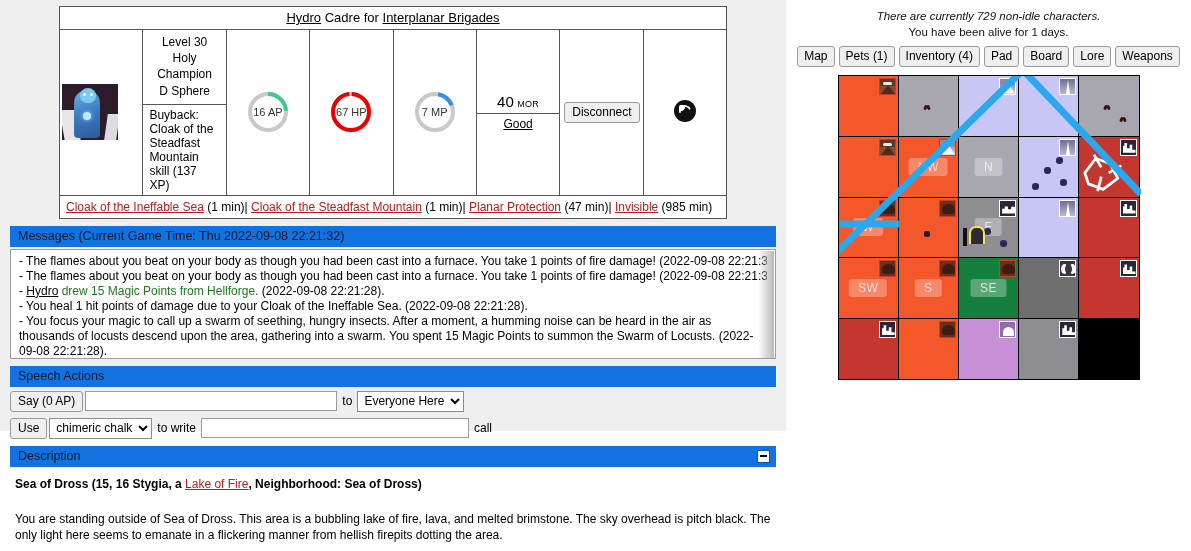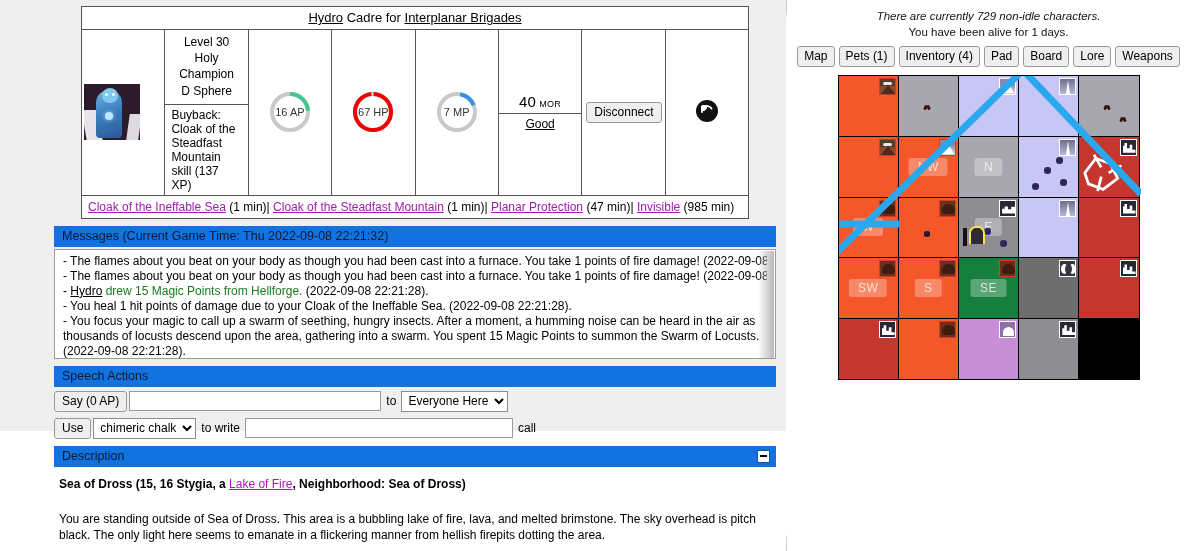--- a/index.html
+++ b/index.html
@@ -13,28 +13,26 @@
     overflow: hidden;
   }
   #page { position: relative; width: 1191px; height: 551px; display: flex; }
 
   
   #left-col {
     width: 786px; height: 431px;
     background: #efefef;
     position: relative;
     flex: 0 0 786px;
-    padding-left: 44px;
   }
   #right-col {
     width: 405px; height: 551px;
     background: #ffffff;
     flex: 0 0 405px;
     position: relative;
-    border-radius: 19px;
   }
   #divider {
     position: absolute; left: 786px; top: 0; width: 1px; height: 551px;
     background: #cccccc;
   }
 
   
   .status-wrap { padding: 6px 0 0 0; display: flex; justify-content: center; }
   table.status {
     border-collapse: collapse;
@@ -195,21 +193,21 @@
     border: 1px solid #8d8d8d;
     background: #fff;
     padding: 1px 2px;
     height: 21px;
   }
 
   
   .desc-body { margin: 0 10px; padding: 9px 5px 0 5px; font-size: 12px; line-height: 1.4; }
   .desc-loc { margin-bottom: 18px; }
   .desc-p { margin: 0 0 24px 0; }
-  a.black-u { color: #a21caf; text-decoration: underline; cursor: pointer; }
+  a.black-u { color: #b91c1c; text-decoration: underline; cursor: pointer; }
 
   
   .r-note {
     text-align: center; font-size: 11.5px; font-style: italic; color: #111;
     padding-top: 10px;
   }
   .r-note2 { text-align: center; font-size: 11.5px; color: #111; padding-top: 4px; }
   .tabs { display: flex; justify-content: center; gap: 4px; padding-top: 8px; }
   .tabs button { font-size: 12px; padding: 2px 6px; }
 

